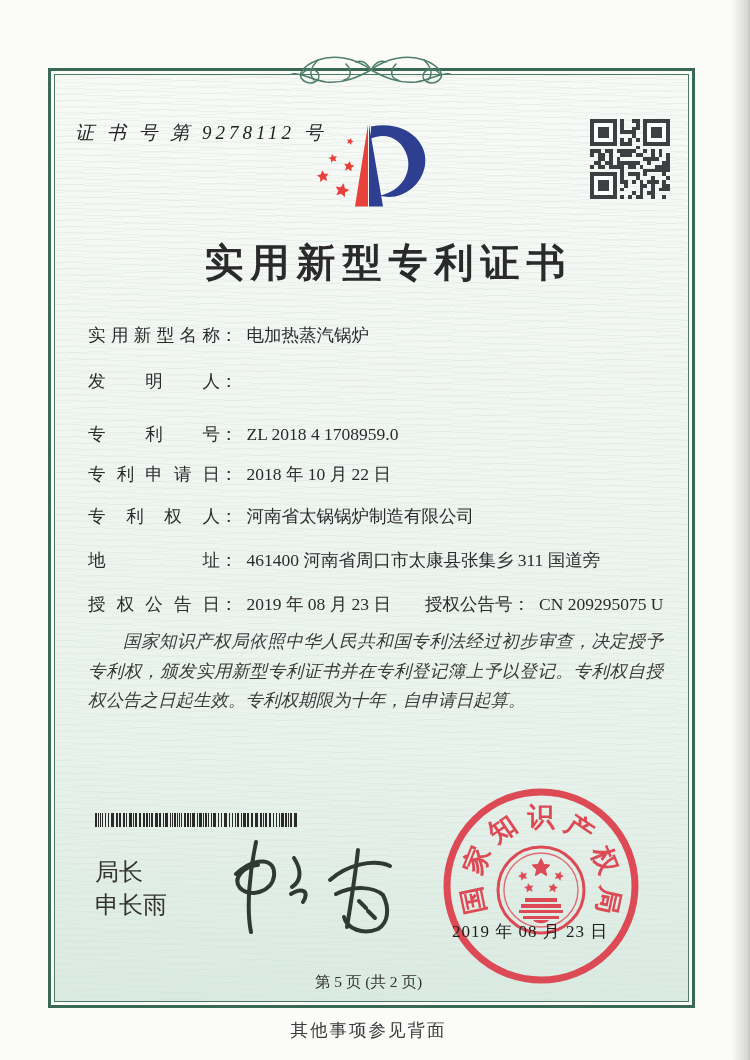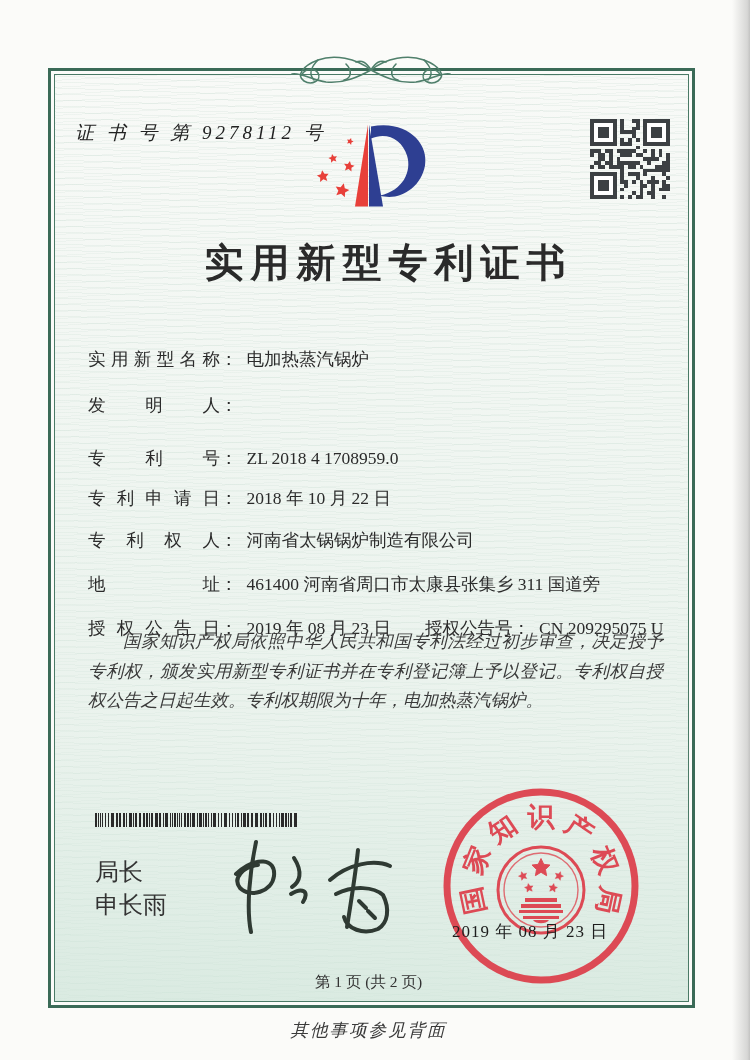--- a/index.html
+++ b/index.html
@@ -26,21 +26,21 @@
   .ornament{position:absolute;left:256px;top:50px;width:230px;height:40px;}
 
   .cert-number{position:absolute;left:75px;top:120px;font-size:19px;letter-spacing:4px;color:#222;font-style:italic;}
 
   .logo{position:absolute;left:305px;top:113px;width:170px;height:108px;}
   .qr{position:absolute;left:590px;top:119px;width:80px;height:80px;}
   .qr svg{width:80px;height:80px;shape-rendering:crispEdges;}
 
   .title{position:absolute;left:48px;top:236px;width:641px;text-align:center;
     font-size:39px;font-weight:600;letter-spacing:7px;color:#2a2a2a;padding-left:20px;}
-  .frow{position:absolute;left:88px;width:600px;font-size:17.5px;line-height:27px;display:flex;align-items:center;margin-top:24px;}
+  .frow{position:absolute;left:88px;width:600px;font-size:17.5px;line-height:27px;display:flex;align-items:center;}
   .flabel{display:inline-block;width:132px;text-align:justify;text-align-last:justify;flex:none;}
   .fcolon{flex:none;margin-right:9px;}
   .fvalue{white-space:pre-line;}
   .fpair2{position:absolute;left:337px;top:0;display:flex;}
 
   .legal{position:absolute;left:88px;top:627px;width:575px;
     font-size:17.5px;line-height:29.5px;text-align:justify;
     font-style:italic;color:#3a3a3a;}
   .legal p{margin:0;text-indent:2em;}
 
@@ -48,21 +48,21 @@
   .issuer{position:absolute;left:95px;top:856px;font-size:24px;line-height:33px;color:#333;}
   .signature{position:absolute;left:198px;top:830px;width:205px;height:110px;}
 
   .seal{position:absolute;left:441px;top:786px;width:200px;height:200px;opacity:.92;}
   .seal-char{font-size:27px;font-weight:bold;fill:#dd3d49;text-anchor:middle;
     font-family:"Liberation Serif","DejaVu Serif",serif;}
   .seal-date{position:absolute;left:452px;top:920px;font-size:17px;letter-spacing:1px;color:#1d1d1d;}
 
   .page-info{position:absolute;left:48px;top:972px;width:641px;text-align:center;font-size:15.5px;color:#333;}
   .back-note{position:absolute;left:48px;top:1018px;width:641px;text-align:center;
-    font-size:17.5px;font-style:italic;color:#3a3a3a;letter-spacing:2px;}
+    font-size:17.5px;color:#3a3a3a;letter-spacing:2px;}
 </style>
 </head>
 <body>
 
 <div class="scan-edge"></div>
 
 <div class="frame">
   <div class="frame-inner"></div>
 </div>
 
@@ -287,21 +287,21 @@
     <span class="fcolon">：</span>
     <span class="fvalue">2019 年 08 月 23 日</span>
   <span class="fpair2">
     <span>授权公告号</span>
       <span class="fcolon">：</span>
       <span class="fvalue">CN 209295075 U</span>
   </span>
 </div>
 
 <div class="legal">
-  <p>国家知识产权局依照中华人民共和国专利法经过初步审查，决定授予专利权，颁发实用新型专利证书并在专利登记簿上予以登记。专利权自授权公告之日起生效。专利权期限为十年，电加热蒸汽锅炉。</p>
+  <p>国家知识产权局依照中华人民共和国专利法经过初步审查，决定授予专利权，颁发实用新型专利证书并在专利登记簿上予以登记。专利权自授权公告之日起生效。专利权期限为十年，自申请日起算。</p>
 </div>
 
 <svg class="barcode" viewBox="0 0 206 14" preserveAspectRatio="none">
   <g id="barcode-bars" fill="#2a2a2a" shape-rendering="crispEdges">
       <rect x="0" y="0" width="2" height="14"></rect>
       <rect x="3" y="0" width="1" height="14"></rect>
       <rect x="5" y="0" width="1" height="14"></rect>
       <rect x="7" y="0" width="1" height="14"></rect>
       <rect x="10" y="0" width="1" height="14"></rect>
       <rect x="13" y="0" width="1" height="14"></rect>
@@ -405,14 +405,14 @@
     <use href="#lstar" transform="translate(112,102) scale(0.45) rotate(10)"></use>
     <path d="M80,118 h40 v4 h-40 z" stroke="none"></path>
     <path d="M78,124 h44 v3 h-44 z" stroke="none"></path>
     <path d="M84,112 h32 v4 h-32 z" stroke="none"></path>
     <path d="M82,130 h36 v3 h-36 z" stroke="none"></path>
     <path d="M92,134 a9,6 0 0 0 16,0 z" stroke="none"></path>
   </g>
 </svg>
 <div class="seal-date">2019 年 08 月 23 日</div>
 
-<div class="page-info">第 1 页 (共 2 页)</div>
+<div class="page-info">第 5 页 (共 2 页)</div>
 <div class="back-note">其他事项参见背面</div>
 
 </body></html>

